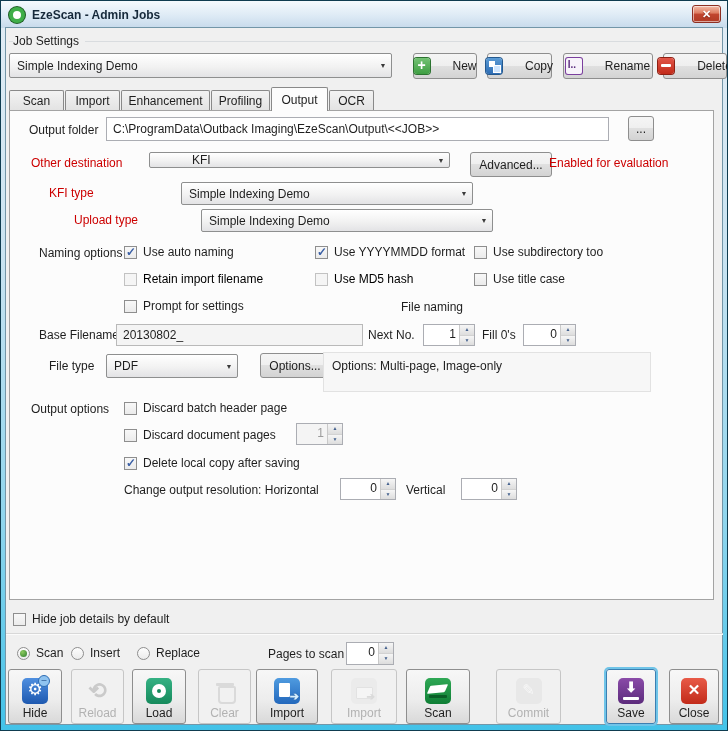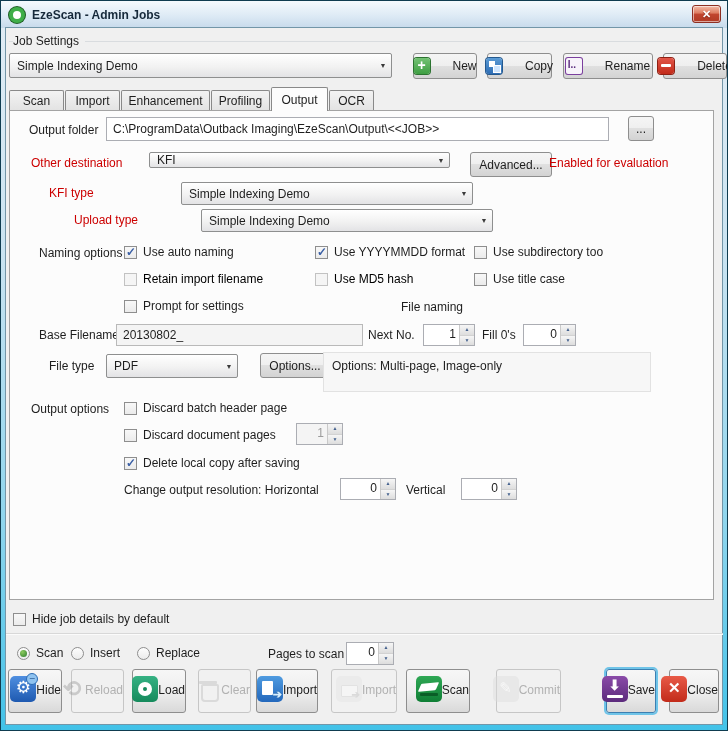--- a/index.html
+++ b/index.html
@@ -71,22 +71,22 @@
   .icon-new{background:linear-gradient(#74C274,#3E9E42);box-shadow:0 0 0 1px #2C7330;}
   .icon-new::before{content:"+";position:absolute;left:0;right:0;top:-1px;text-align:center;color:#fff;font-weight:bold;font-size:14px;}
   .icon-copy{background:linear-gradient(#5B9BD5,#2E6DB4);box-shadow:0 0 0 1px #24598F;}
   .icon-copy::before{content:"";position:absolute;left:3px;top:3px;width:6px;height:6px;background:#fff;}
   .icon-copy::after{content:"";position:absolute;left:7px;top:7px;width:6px;height:6px;background:#CFE6FF;border:1px solid #fff;}
   .icon-rename{background:#F7F3FA;box-shadow:0 0 0 1px #7B3F9E;border-radius:2px;}
   .icon-rename::before{content:"I..";position:absolute;left:2px;top:1px;font-size:10px;font-weight:bold;color:#5B2D7E;}
   .icon-delete{background:linear-gradient(#E25548,#C22B1A);box-shadow:0 0 0 1px #8E2014;}
   .icon-delete::before{content:"";position:absolute;left:3px;top:6px;width:10px;height:3px;background:#fff;border-radius:1px;}
   
-  .tbtn{position:absolute;height:44px;border:1px solid #8E8E8E;border-radius:3px;
-    background:linear-gradient(#F7F7F7,#EDEDED 55%,#D9D9D9);display:flex;flex-direction:row;
+  .tbtn{position:absolute;height:55px;border:1px solid #8E8E8E;border-radius:3px;
+    background:linear-gradient(#F7F7F7,#EDEDED 55%,#D9D9D9);display:flex;flex-direction:column;
     align-items:center;justify-content:flex-end;padding-bottom:3px;font-size:12px;cursor:default;}
   .tbtn.disabled{background:#F1F1F1;border-color:#C6C6C6;color:#B2B2B2;}
   .tbtn.disabled .ticon{filter:grayscale(1) opacity(.45);}
   .tbtn.focused{box-shadow:0 0 0 2px #6FC4E8;border-color:#3C7FB1;}
   .ticon{width:26px;height:26px;position:relative;margin-bottom:2px;border-radius:5px;flex:none;}
   .icon-gears{background:linear-gradient(#4F8FE0,#1E59B0);}
   .icon-gears::before{content:"⚙";position:absolute;left:0;right:0;top:1px;text-align:center;font-size:17px;color:#fff;}
   .icon-gears::after{content:"–";position:absolute;right:-2px;top:-3px;width:10px;height:10px;border-radius:50%;
     background:#8FC3F0;border:1px solid #2D6CB4;color:#1E4C86;font-size:9px;line-height:8px;text-align:center;}
   .icon-reload::before{content:"⟲";position:absolute;left:0;right:0;top:0;text-align:center;font-size:22px;color:#9B9B9B;font-weight:bold;}
@@ -163,21 +163,21 @@
 
     <div class="lbl" style="left:23px;top:95px;">Output folder</div>
     <div class="field" style="left:100px;top:89px;width:503px;height:24px;">
       <span>C:\ProgramData\Outback Imaging\EzeScan\Output\&lt;&lt;JOB&gt;&gt;</span>
     </div>
     <div class="btn" style="left:608px;top:88px;width:26px;height:25px;">
       <span>...</span>
     </div>
 
     <div class="lbl red" style="left:25px;top:128px;">Other destination</div>
-    <div class="combo" style="left:143px;top:124px;width:301px;height:16px;">
+    <div class="combo" style="left:143px;top:124px;width:301px;height:16px;padding-left:35px;">
       <span class="combo-text">KFI</span>
       <span class="combo-arrow">▼</span>
     </div>
     <div class="btn" style="left:450px;top:124px;width:82px;height:25px;">
       <span>Advanced...</span>
     </div>
     <div class="lbl red" style="left:543px;top:128px;">Enabled for evaluation</div>
 
     <div class="lbl red" style="left:43px;top:158px;">KFI type</div>
     <div class="combo" style="left:175px;top:154px;width:292px;height:23px;">

